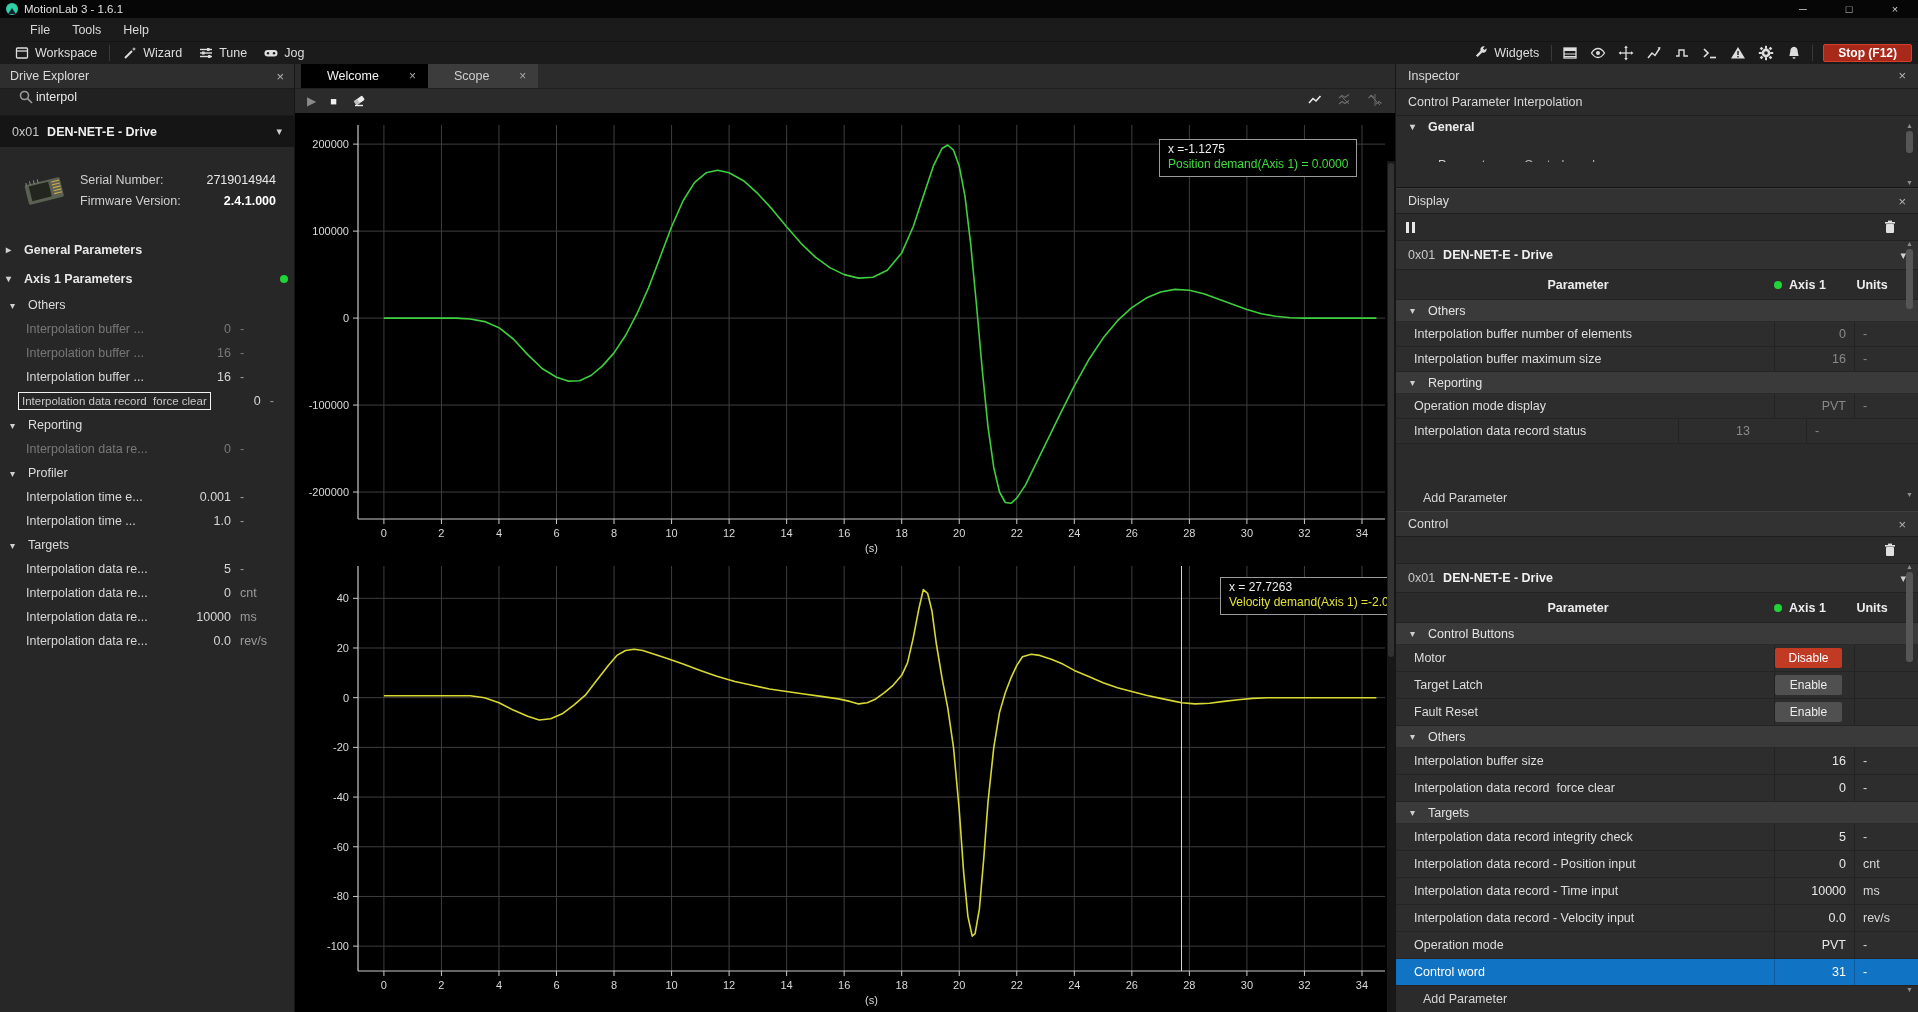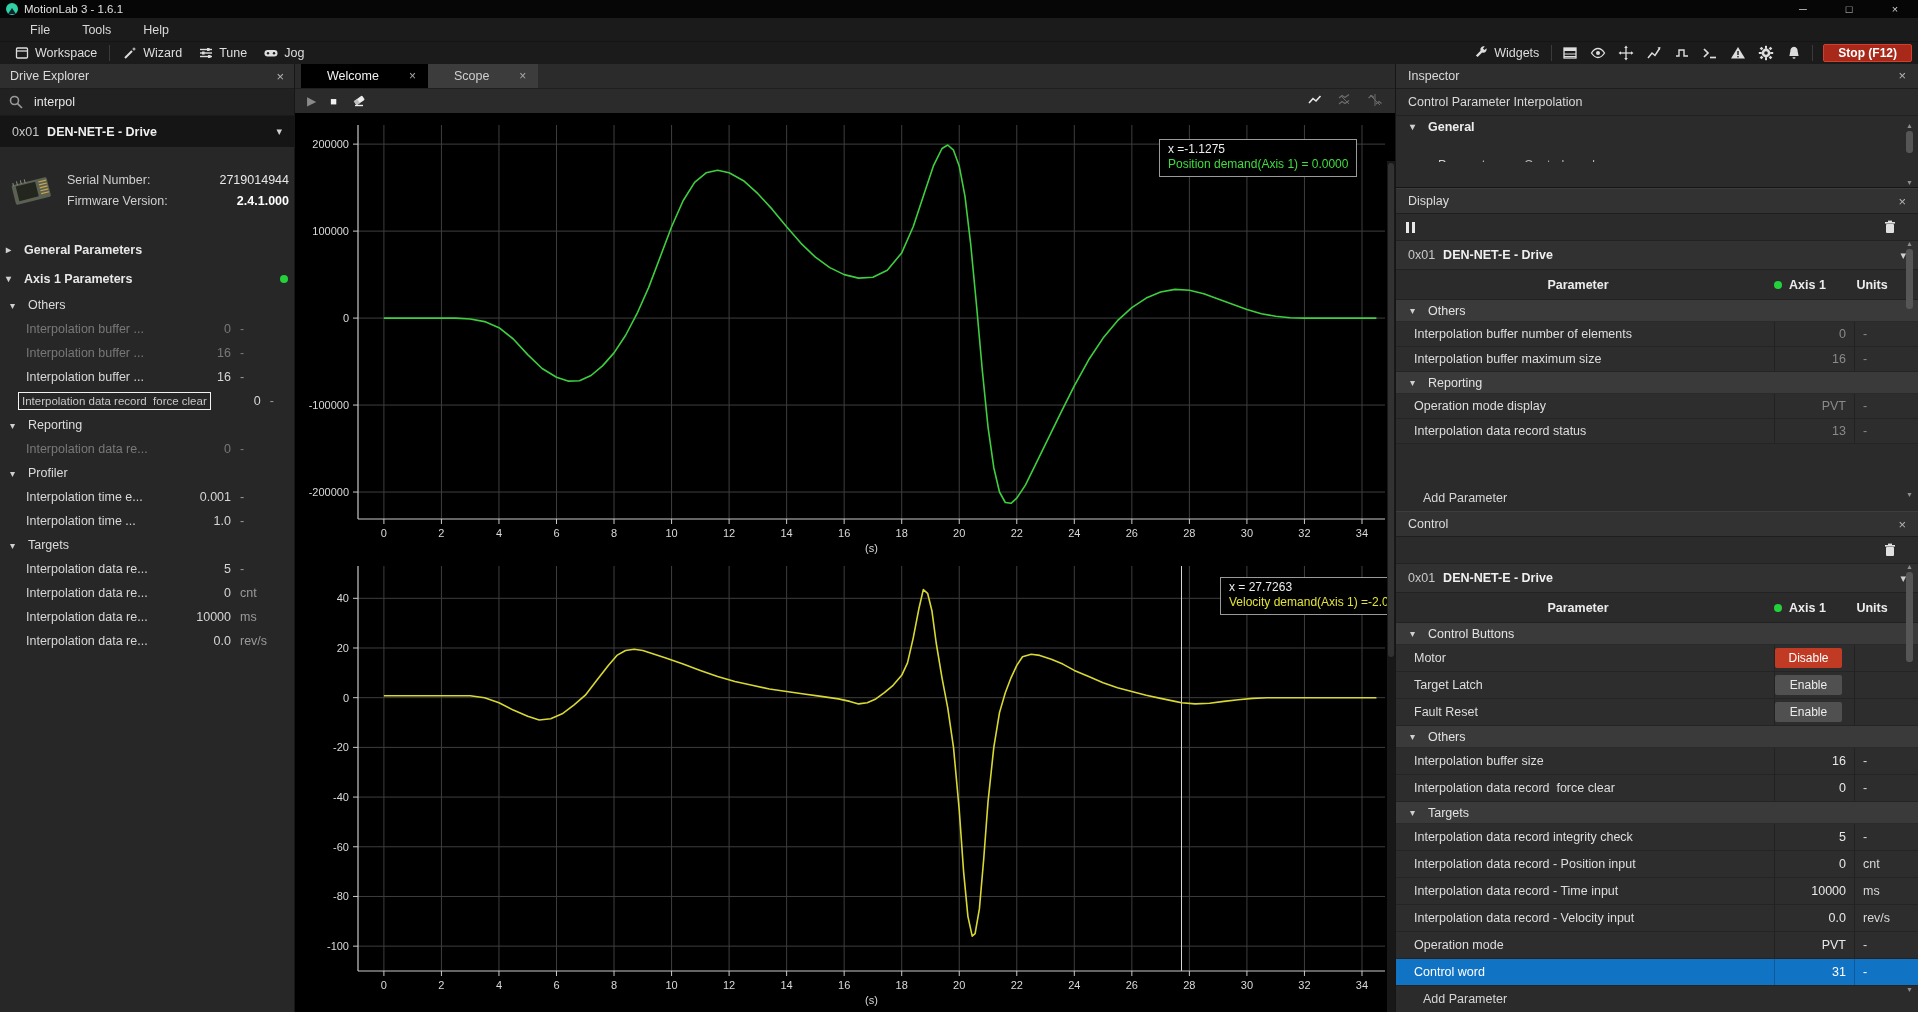--- a/index.html
+++ b/index.html
@@ -2,41 +2,41 @@
 <html><head>
 <meta charset="utf-8">
 <style>
   html,body{margin:0;padding:0;background:#141414;font-family:"Liberation Sans",sans-serif;}
   #app{position:relative;width:1918px;height:1012px;background:#1b1b1b;color:#d6d6d6;font-size:12.5px;overflow:hidden;}
   .titlebar{height:18px;background:#060606;display:flex;align-items:center;padding-left:6px;font-size:11.5px;color:#e0e0e0;}
   .appicon{width:12px;height:12px;border-radius:50%;background:#2fd0a4;margin-right:6px;position:relative;overflow:hidden;}
   .appicon:after{content:"";position:absolute;left:2px;top:5px;border-left:4px solid transparent;border-right:4px solid transparent;border-bottom:6px solid #123;}
   .winbtns{margin-left:auto;display:flex;height:100%;}
   .winbtn{width:46px;height:100%;display:flex;align-items:center;justify-content:center;color:#cfcfcf;font-size:11px;}
-  .menubar{height:23px;background:#1b1b1b;display:flex;align-items:center;gap:12px;padding-left:20px;border-bottom:1px solid #141414;}
+  .menubar{height:23px;background:#1b1b1b;display:flex;align-items:center;gap:2px;padding-left:6px;border-bottom:1px solid #141414;margin-left:14px;}
   .menuitem{padding:2px 10px;color:#d8d8d8;}
   .toolbar{height:22px;background:#1b1b1b;display:flex;align-items:center;padding:0 6px;border-bottom:1px solid #0e0e0e;}
   .tbtn{display:flex;align-items:center;gap:5px;padding:2px 8px;color:#dedede;}
   .tsep{width:1px;height:16px;background:#3a3a3a;margin:0 4px;}
   .tspacer{flex:1;}
   .icon16{width:16px;height:16px;display:inline-block;}
   .iconbtn{padding:2px 6px;display:flex;align-items:center;}
   .stopbtn{background:#a8281a;border:1px solid #d2402c;border-radius:2px;color:#fff;font-weight:bold;font-size:12px;padding:1px 14px;margin-left:6px;}
   .main{position:absolute;top:64px;left:0;right:0;bottom:0;display:flex;}
   
   .left{width:295px;background:#272727;border-right:1px solid #161616;display:flex;flex-direction:column;box-sizing:border-box;}
   .panelhead{height:24px;background:#2e2e2e;display:flex;align-items:center;padding:0 10px;color:#d9d9d9;border-bottom:1px solid #1d1d1d;}
   .phx{margin-left:auto;color:#b5b5b5;font-size:13px;}
-  .searchrow{height:26px;background:#212121;display:flex;align-items:center;gap:8px;padding:0 8px;border-bottom:1px solid #1a1a1a;}
+  .searchrow{height:26px;background:#212121;display:flex;align-items:flex-start;gap:0;padding:0 18px;border-bottom:1px solid #1a1a1a;}
   .searchrow input{background:transparent;border:none;outline:none;color:#e6e6e6;font-size:12.5px;font-family:"Liberation Sans",sans-serif;width:220px;}
   .driverow{height:31px;background:#151515;display:flex;align-items:center;padding:0 12px;gap:8px;}
   .driveid{color:#c9c9c9;}
   .drivename{font-weight:bold;color:#f0f0f0;}
   .drivecaret{margin-left:auto;color:#cfcfcf;font-size:11px;}
-  .driveinfo{height:86px;display:flex;align-items:center;padding:0 5px;gap:10px;}
+  .driveinfo{height:86px;display:flex;align-items:center;padding:0 18px;gap:10px;}
   .dinfocols{flex:1;display:flex;flex-direction:column;gap:7px;}
   .dinforow{display:flex;font-size:12.5px;color:#cfcfcf;}
   .dinforow .v{margin-left:auto;color:#e8e8e8;}
   .dinforow .v.bold{font-weight:bold;color:#fff;}
   #tree{flex:1;overflow:hidden;padding-top:2px;}
   .tree-section{height:29px;display:flex;align-items:center;padding:0 8px 0 6px;gap:8px;font-weight:bold;color:#e8e8e8;position:relative;}
   .tree-group{height:24px;display:flex;align-items:center;padding-left:10px;gap:8px;color:#dcdcdc;}
   .tree-item{height:24px;display:flex;align-items:center;padding:0 8px 0 26px;}
   .tree-item .lbl{flex:1;white-space:pre;overflow:hidden;text-overflow:ellipsis;color:#d6d6d6;}
   .tree-item .val{min-width:50px;text-align:right;color:#d6d6d6;}
@@ -677,21 +677,21 @@
             <div class="pgroup">
               <span class="caret">▾</span>
               <span>Reporting</span>
             </div>
             <div class="prow muted" style="height: 24px;">
               <span class="pl">Operation mode display</span>
               <div class="pv">PVT</div>
               <div class="pu">-</div>
               <div class="gap14"></div>
             </div>
-            <div class="prow muted" style="height: 24px;">
+            <div class="prow muted" style="height: 24px; gap: 48px;">
               <span class="pl">Interpolation data record status</span>
               <div class="pv">13</div>
               <div class="pu">-</div>
               <div class="gap14"></div>
             </div>
           </div>
         <div class="spacer"></div>
         <div class="addrow">Add Parameter</div>
         <div class="mini-scroll" style="top:52px;height:258px;">
             <span>▲</span>

